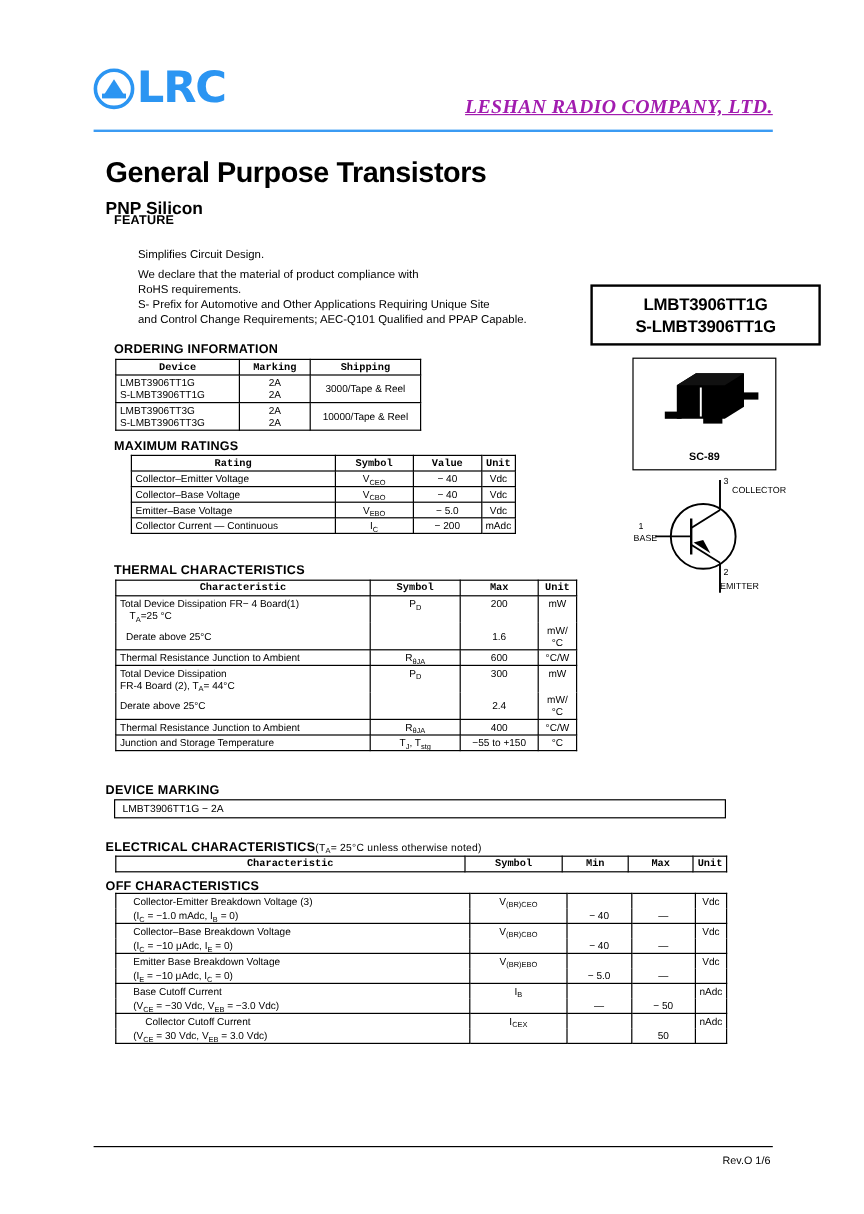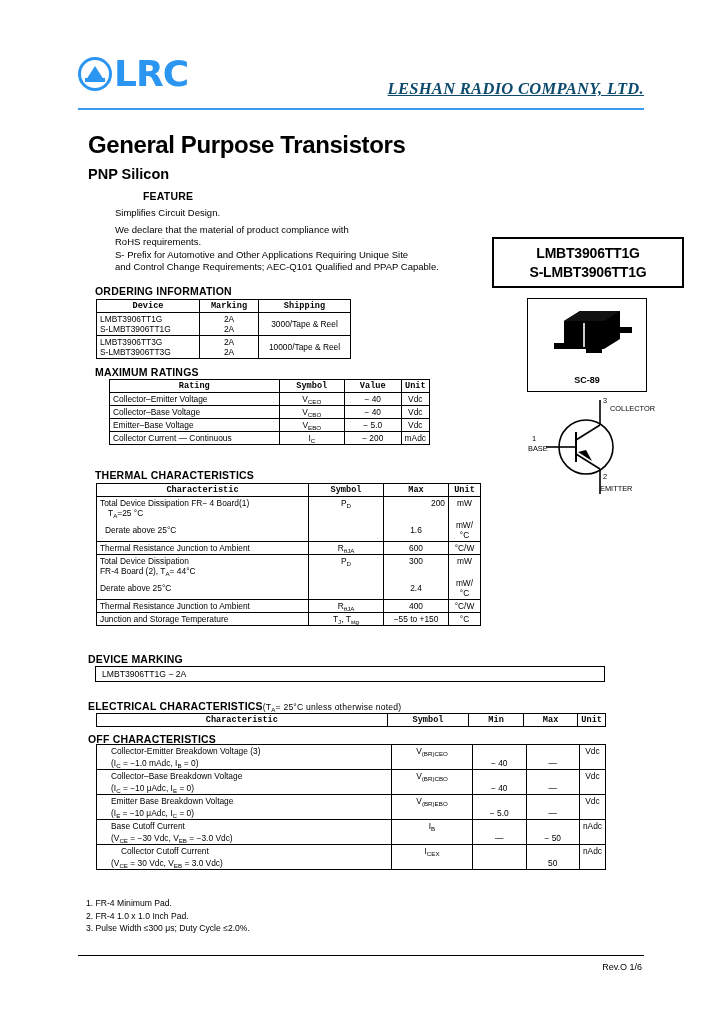--- a/index.html
+++ b/index.html
@@ -20,21 +20,21 @@
                position:relative; box-sizing:border-box; }
   .logo-mark .tri {
     position:absolute; left:5px; top:6px; width:0; height:0;
     border-left:9px solid transparent; border-right:9px solid transparent;
     border-bottom:14px solid #2b95f2;
   }
   .logo-mark .bar { position:absolute; left:4px; bottom:6px; width:20px; height:4px; background:#2b95f2; }
   .logo-text { font-size:36px; font-weight:bold; color:#2b95f2; letter-spacing:-1px;
                font-family:"DejaVu Sans", sans-serif; margin-left:2px; line-height:34px; }
   .company { position:absolute; right:0; top:22px; font-family:"Liberation Serif", serif;
-             font-style:italic; font-weight:bold; font-size:16.5px; color:#0c4a6e;
+             font-style:italic; font-weight:bold; font-size:16.5px; color:#a21caf;
              text-decoration:underline; letter-spacing:0.3px; }
   .hdr-rule { position:absolute; left:78px; top:108px; width:566px; height:2px; background:#3b9bf3; }
 
   
   .title { position:absolute; left:88px; top:131px; font-size:24px; font-weight:bold;
            letter-spacing:-0.4px; }
   .subtitle { position:absolute; left:88px; top:166px; font-size:14.5px; font-weight:bold; }
 
   .sect { position:absolute; font-size:10.5px; font-weight:bold; letter-spacing:0.2px; }
   .body-txt { position:absolute; font-size:9.5px; line-height:12.6px; }
@@ -90,21 +90,21 @@
       </div>
       <span class="logo-text">LRC</span>
     </div>
     <div class="company">LESHAN RADIO COMPANY, LTD.</div>
   </div>
   <div class="hdr-rule"></div>
 
   <div class="title">General Purpose Transistors</div>
   <div class="subtitle">PNP Silicon</div>
 
-  <div class="sect" style="left:95px; top:190px;margin-left:48px;">FEATURE</div>
+  <div class="sect" style="left:95px; top:178px;">FEATURE</div>
   <div class="body-txt" style="left:115px; top:207px; width:380px;">
     <div>Simplifies Circuit Design.</div>
     <div style="margin-top:4px;">We declare that the material of product compliance with</div>
     <div>RoHS requirements.</div>
     <div>S- Prefix for Automotive and Other Applications Requiring Unique Site</div>
     <div>and Control Change Requirements; AEC-Q101 Qualified and PPAP Capable.</div>
   </div>
 
   <div class="pnbox">
     <div>LMBT3906TT1G</div>
@@ -229,21 +229,21 @@
         <th>Unit</th>
       </tr>
     </thead>
     <tbody>
       <tr>
         <td class="lft" style="border-bottom:none;">
           <div>Total Device Dissipation FR− 4 Board(1)</div>
           <div style="padding-left:8px;"><span>T</span><sub>A</sub><span>=25 °C</span></div>
         </td>
         <td class="ctr nb" style="border-bottom:none; vertical-align:top;"><span>P</span><sub>D</sub></td>
-        <td class="ctr" style="border-bottom:none; vertical-align:top;text-align:right;">200</td>
+        <td class="ctr" style="border-bottom:none; vertical-align:top;">200</td>
         <td class="ctr" style="border-bottom:none; vertical-align:top;">mW</td>
       </tr>
       <tr>
         <td class="lft" style="border-top:none; padding-left:8px;">Derate above 25°C</td>
         <td class="ctr" style="border-top:none;"></td>
         <td class="ctr" style="border-top:none;">1.6</td>
         <td class="ctr" style="border-top:none;">mW/°C</td>
       </tr>
       <tr>
         <td class="lft">Thermal Resistance Junction to Ambient</td>
@@ -375,22 +375,17 @@
       <tr>
         <td class="lft" style="border-top:none; padding-left:14px;"><span>(V</span><sub>CE</sub><span> =  30 Vdc, V</span><sub>EB</sub><span> =  3.0 Vdc)</span></td>
         <td class="ctr" style="border-top:none;"></td>
         <td class="ctr" style="border-top:none;"></td>
         <td class="ctr" style="border-top:none;">50</td>
         <td class="ctr" style="border-top:none;"></td>
       </tr>
     </tbody>
   </table>
 
-  <div class="notes">
-    <div>1. FR-4 Minimum Pad.</div>
-    <div>2. FR-4 1.0 x 1.0 Inch Pad.</div>
-    <div>3. Pulse Width ≤300 μs; Duty Cycle ≤2.0%.</div>
-  </div>
 
   <div class="foot-rule"></div>
   <div class="footer">Rev.O  1/6</div>
 
 </div>
 
 </body></html>

